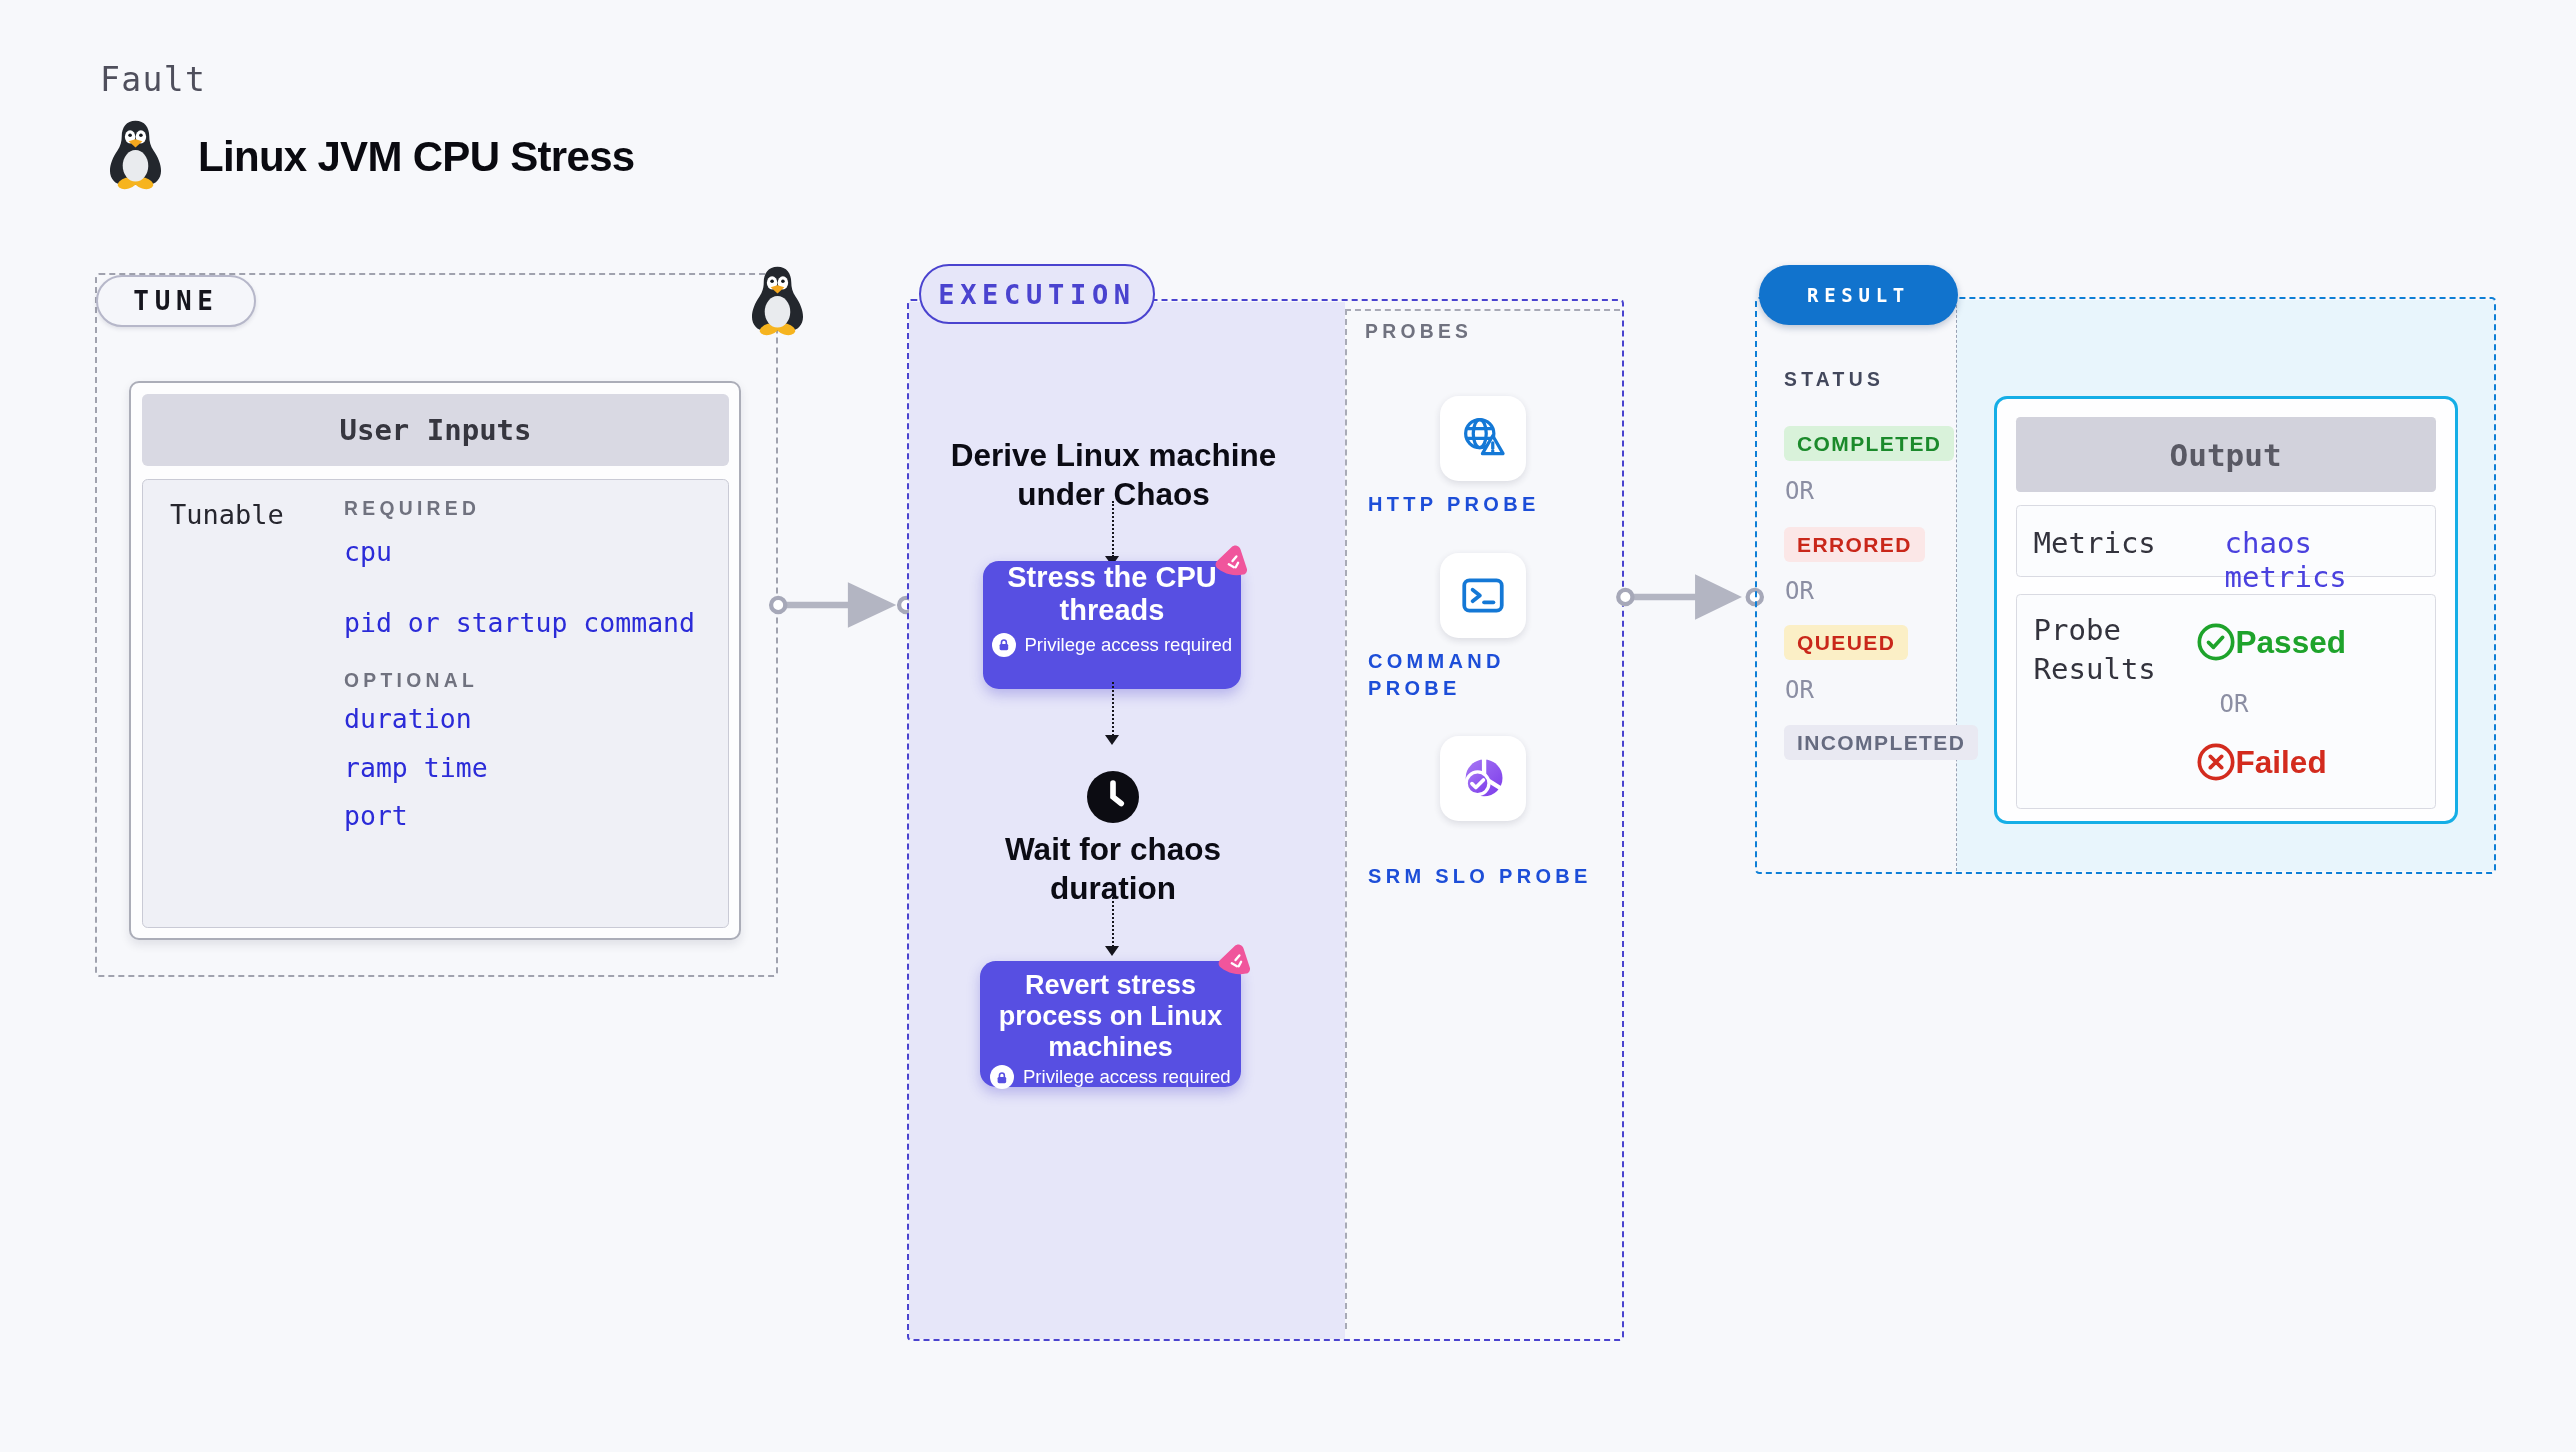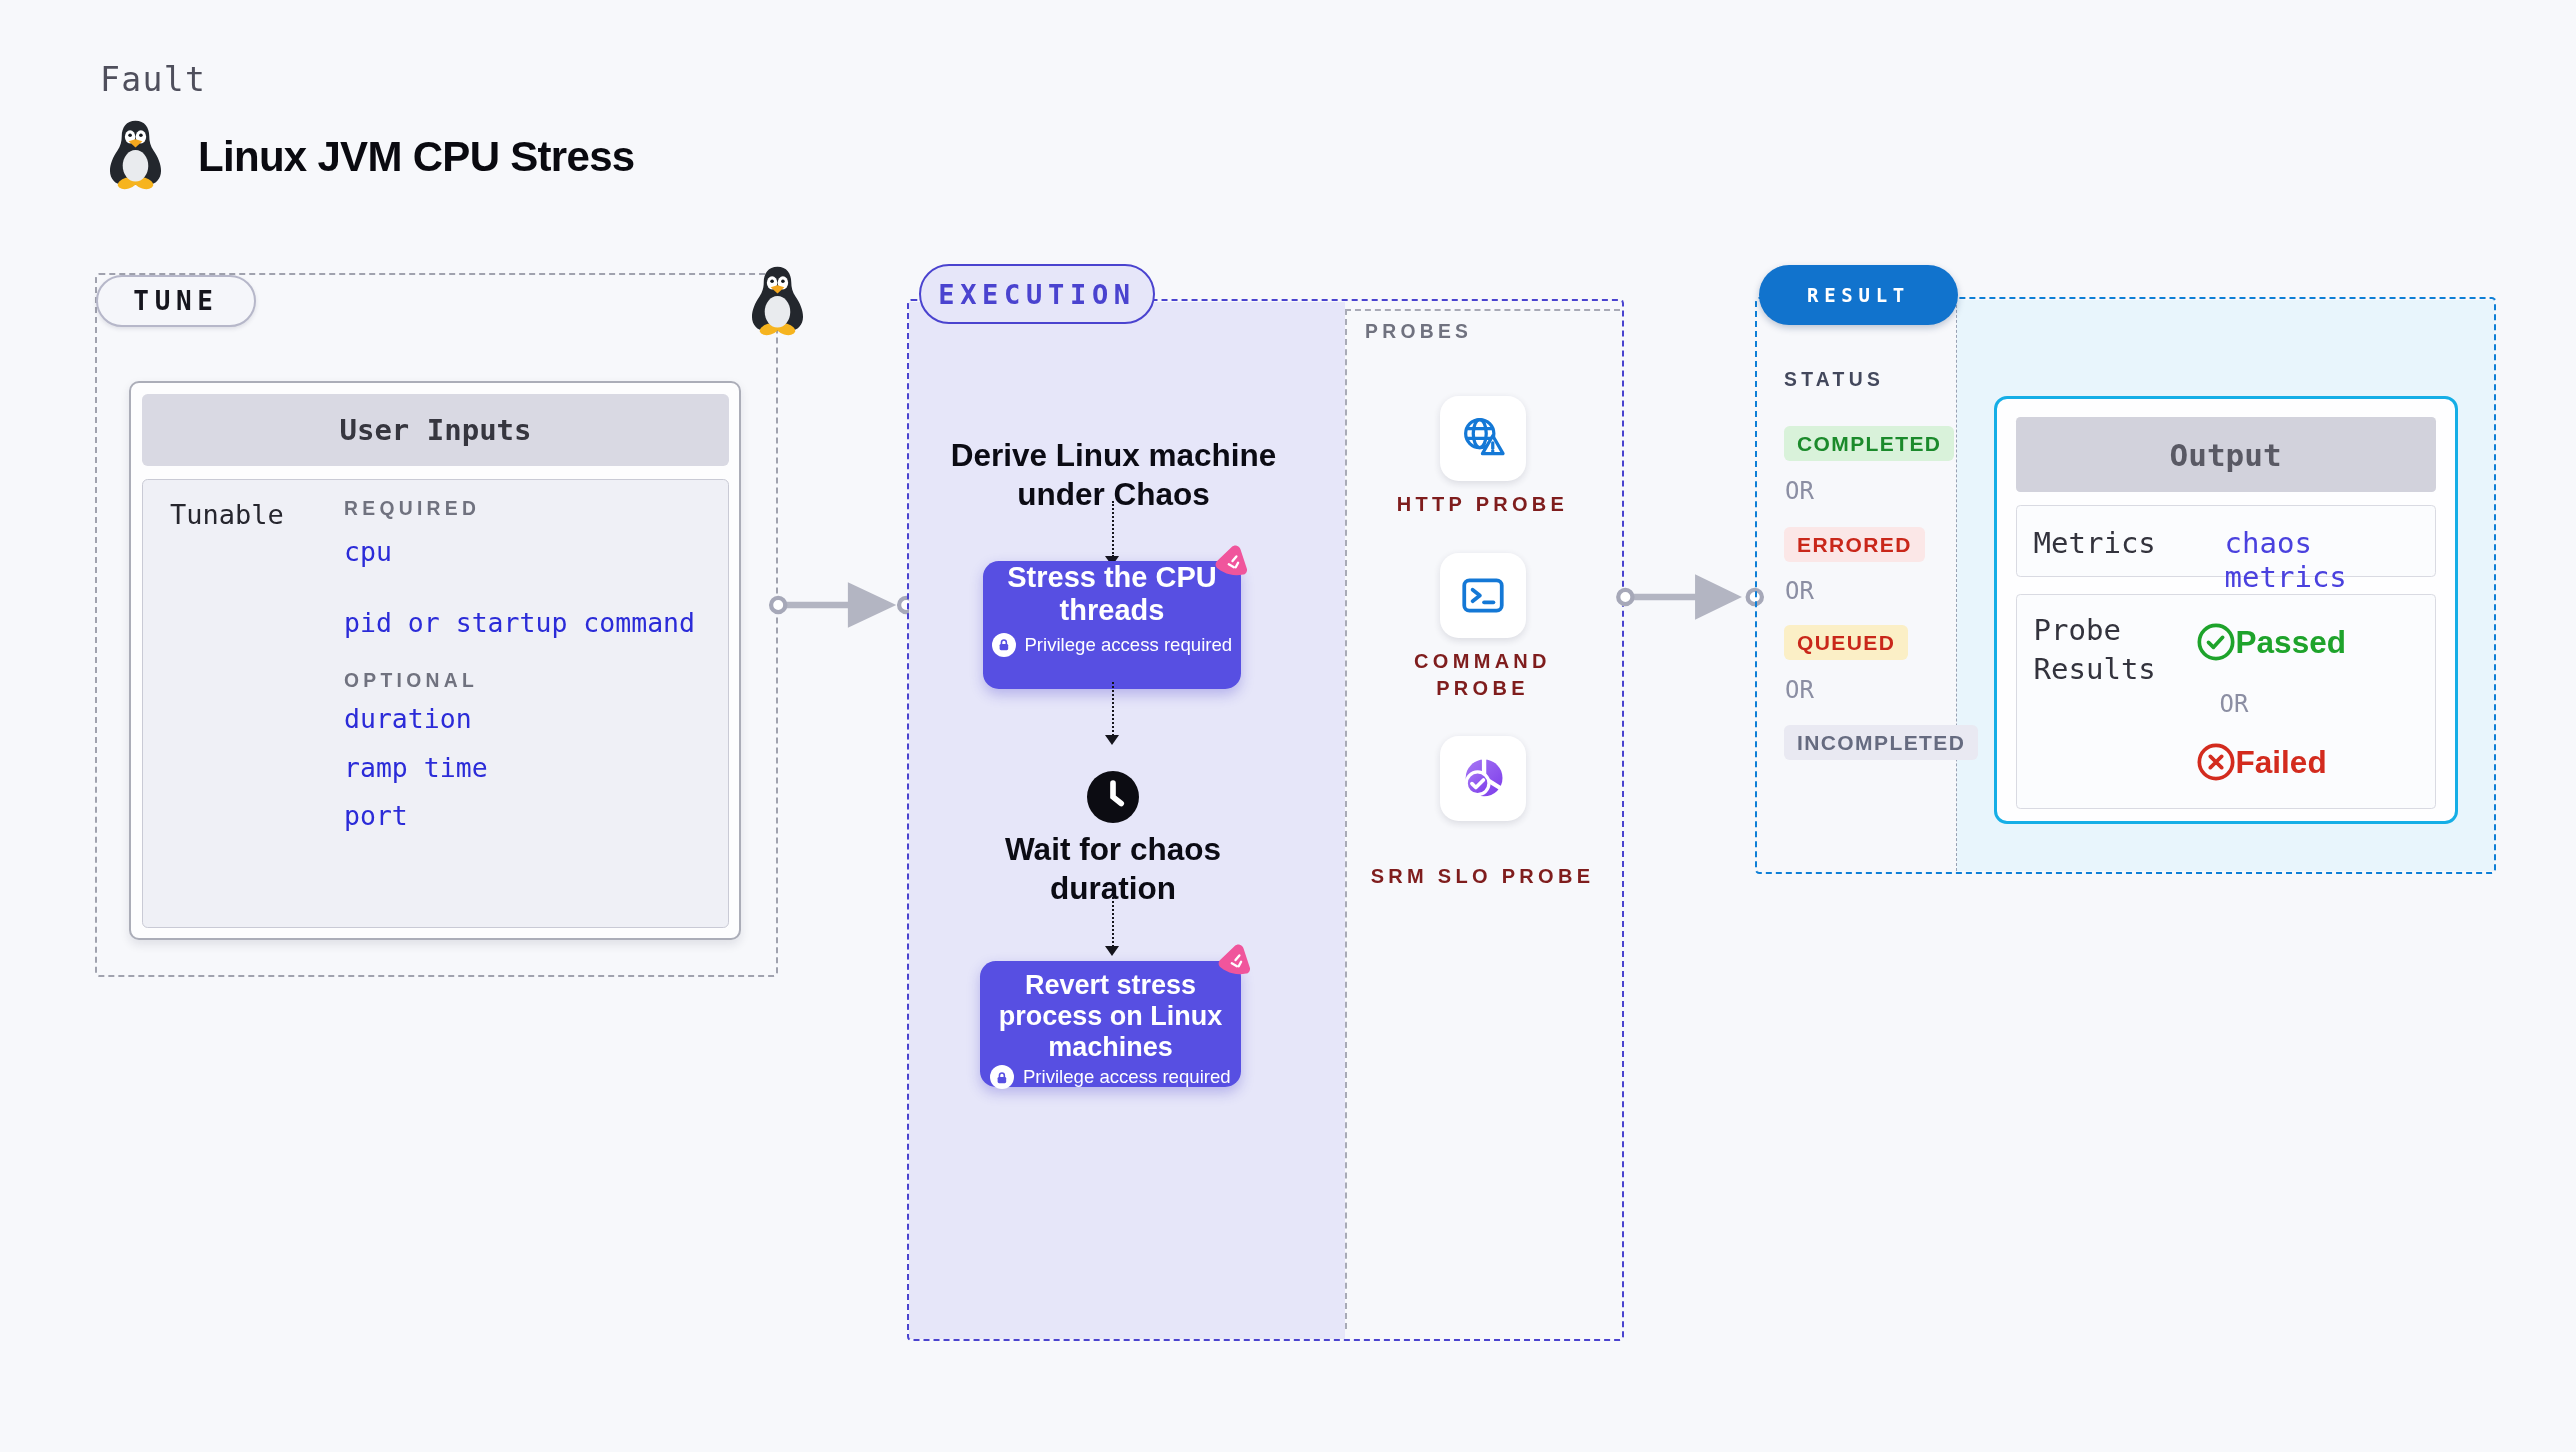--- a/index.html
+++ b/index.html
@@ -58,21 +58,21 @@
   .priv-text { font-size:18.6px; }
   .clock-wrap { left:1087px; top:771px; width:52px; height:52px; }
   .pink1 { left:1215px; top:542px; width:36px; height:37px; }
   .pink2 { left:1218px; top:941px; width:36px; height:37px; }
 
   
   .probes-box { left:1345px; top:309px; width:275px; height:1020px; border-left:2.1px dashed #A8AAB6; border-top:2.1px dashed #A8AAB6; }
   .probes-label { left:1365px; top:321px; }
   .probe-card { left:1440px; width:86px; height:85px; background:#fff; border-radius:18.6px; box-shadow:0 2.9px 7.2px rgba(30,30,60,.12); display:flex; align-items:center; justify-content:center; }
   .pc1 { top:396px; } .pc2 { top:553px; } .pc3 { top:736px; }
-  .probe-label { width:229px; text-align:center; font-size:20px; letter-spacing:4.3px; color:#7f1d1d; font-weight:600; line-height:27px; }
+  .probe-label { width:229px; font-size:20px; letter-spacing:4.3px; color:#1d4ed8; font-weight:600; line-height:27px; }
   .pl1 { left:1368px; top:491px; } .pl2 { left:1368px; top:648px; } .pl3 { left:1368px; top:830px;margin-top:33px; }
 
   
   .result-rightbg { left:1957px; top:300px; width:537px; height:571px; background:#E8F5FC; }
   .result-border { left:1755px; top:297px; width:741px; height:577px; border:2.9px dashed #0E7FD6; border-radius:4.3px; }
   .result-divider { left:1956px; top:300px; width:0; height:571px; border-left:1.4px dashed #98A1B3; }
   .result-badge { left:1759px; top:265px; width:199px; height:60px; background:#1173CD; border-radius:33px; font-size:19px; letter-spacing:5.7px; color:#fff; box-shadow:0 2.9px 7.2px rgba(10,40,90,.25); }
   .status-label { left:1784px; top:369px; color:#43485C; }
   .status-badge { padding:5.7px 13px; font-size:21px; font-weight:bold; letter-spacing:1.4px; border-radius:5.7px; }
   .st-completed { left:1784px; top:426px; background:#D9F2DA; color:#1B8A2B; }

